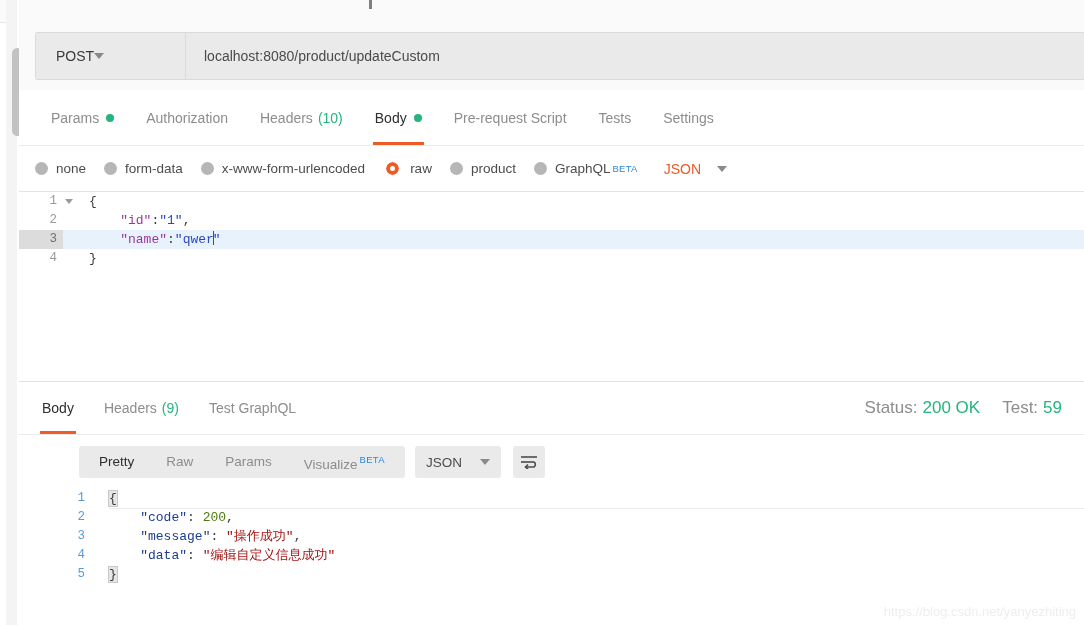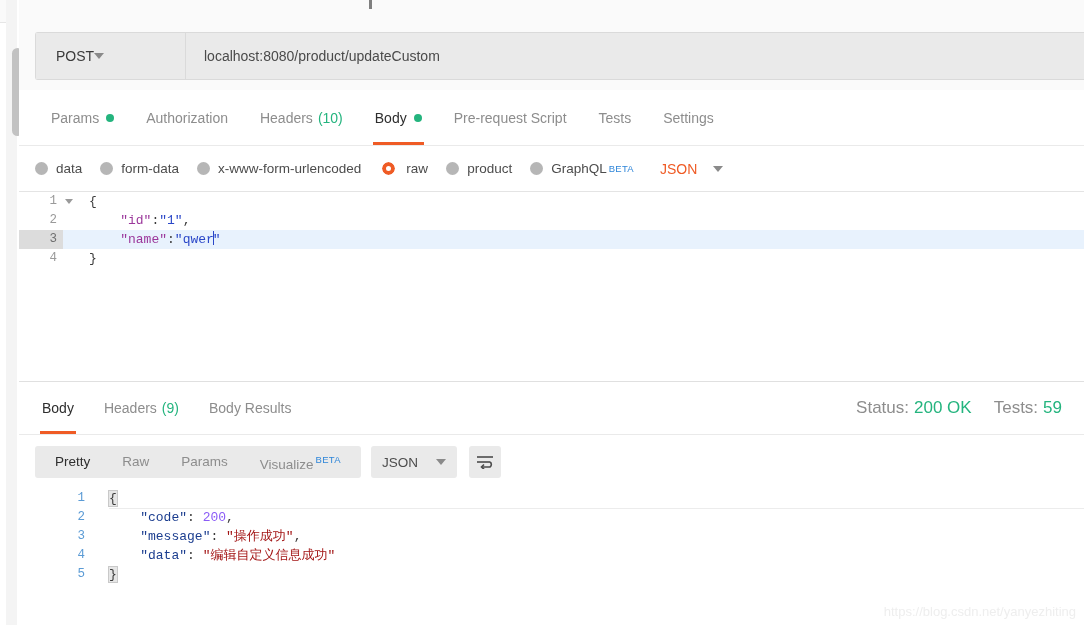--- a/index.html
+++ b/index.html
@@ -359,20 +359,21 @@
     align-items: center;
     padding-left: 16px;
   }
   #view-group {
     display: flex;
     align-items: center;
     background: #eaeaea;
     border-radius: 3px;
     height: 32px;
     padding: 0 4px;
+    margin-left: 44px;
   }
   .view-btn {
     padding: 0 16px;
     font-size: 13.5px;
     color: #8d8d8d;
     line-height: 32px;
     cursor: pointer;
     white-space: nowrap;
   }
   .view-btn.active { color: #2e2e2e; }
@@ -422,21 +423,21 @@
     text-align: right;
     padding-right: 8px;
     box-sizing: border-box;
     color: #5b9bd5;
     font-family: "Liberation Mono", monospace;
     font-size: 12.5px;
   }
   .resp-code { white-space: pre; padding-left: 16px; }
   .r-key   { color: #1b3d8f; }
   .r-str   { color: #a31515; }
-  .r-num   { color: #8b5cf6; margin-top: 24px; }
+  .r-num   { color: #4d7c0f; margin-top: 24px; }
   .r-punct { color: #3b3b3b; }
   .brace-hl {
     background: #e6e6e6;
     outline: 1px solid #c9c9c9;
   }
   #resp-line1-rule {
     position: absolute;
     left: 90px;
     right: 0;
     top: 19px;
@@ -505,21 +506,21 @@
       </div>
       <div class="req-tab">
         <span>Settings</span>
       </div>
     </div>
   </div>
 
   <div id="body-type-row">
     <div class="radio-opt">
       <span class="radio-dot"></span>
-      <span>data</span>
+      <span>none</span>
     </div>
     <div class="radio-opt">
       <span class="radio-dot"></span>
       <span>form-data</span>
     </div>
     <div class="radio-opt">
       <span class="radio-dot"></span>
       <span>x-www-form-urlencoded</span>
     </div>
     <div class="radio-opt selected">
@@ -573,27 +574,27 @@
 
     <div id="resp-tabs-row">
       <div class="resp-tab active">
         <span>Body</span>
       </div>
       <div class="resp-tab">
         <span>Headers</span>
         <span class="count-green">(9)</span>
       </div>
       <div class="resp-tab">
-        <span>Body Results</span>
+        <span>Test GraphQL</span>
       </div>
 
       <div id="resp-meta">
         <span class="meta-label">Status:</span>
         <span class="meta-value">200 OK</span>
-        <span class="meta-label">Tests:</span>
+        <span class="meta-label">Test:</span>
         <span class="meta-value">59</span>
       </div>
     </div>
 
     <div id="resp-toolbar">
       <div id="view-group">
         <span class="view-btn active">Pretty</span>
         <span class="view-btn">Raw</span>
         <span class="view-btn">Params</span>
         <span class="view-btn"><span>Visualize</span><span class="beta-sup">BETA</span></span>

